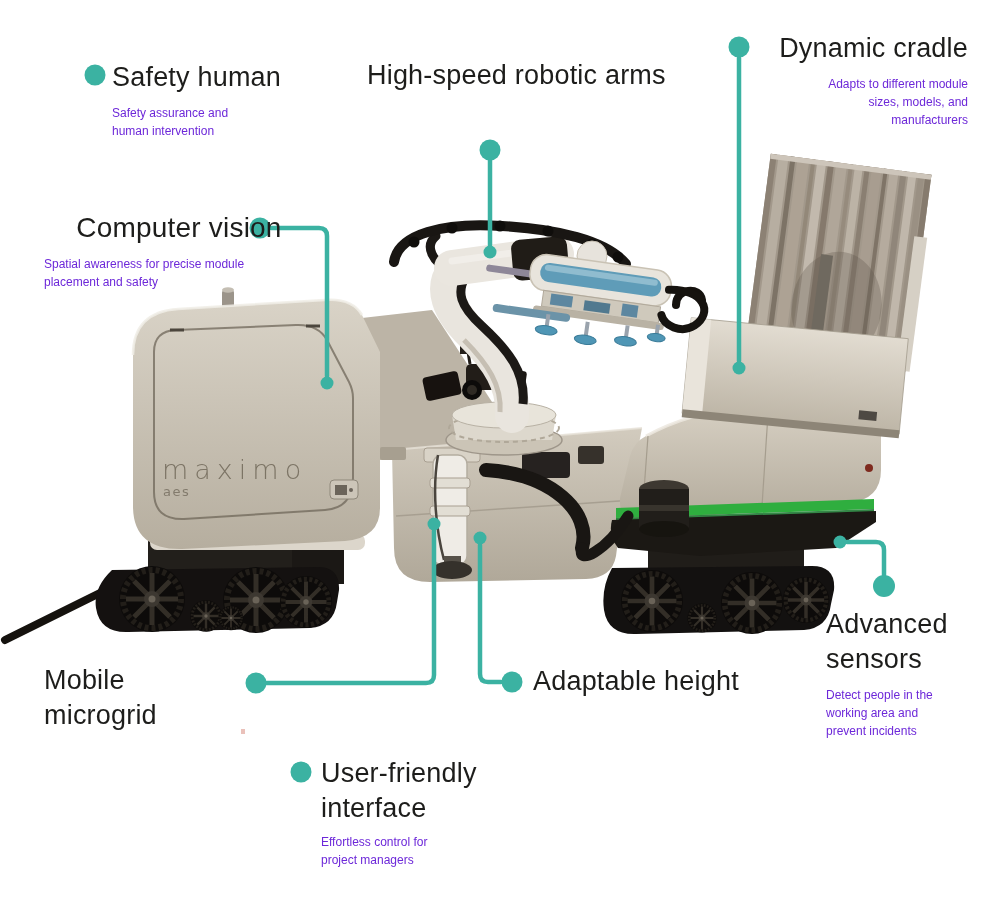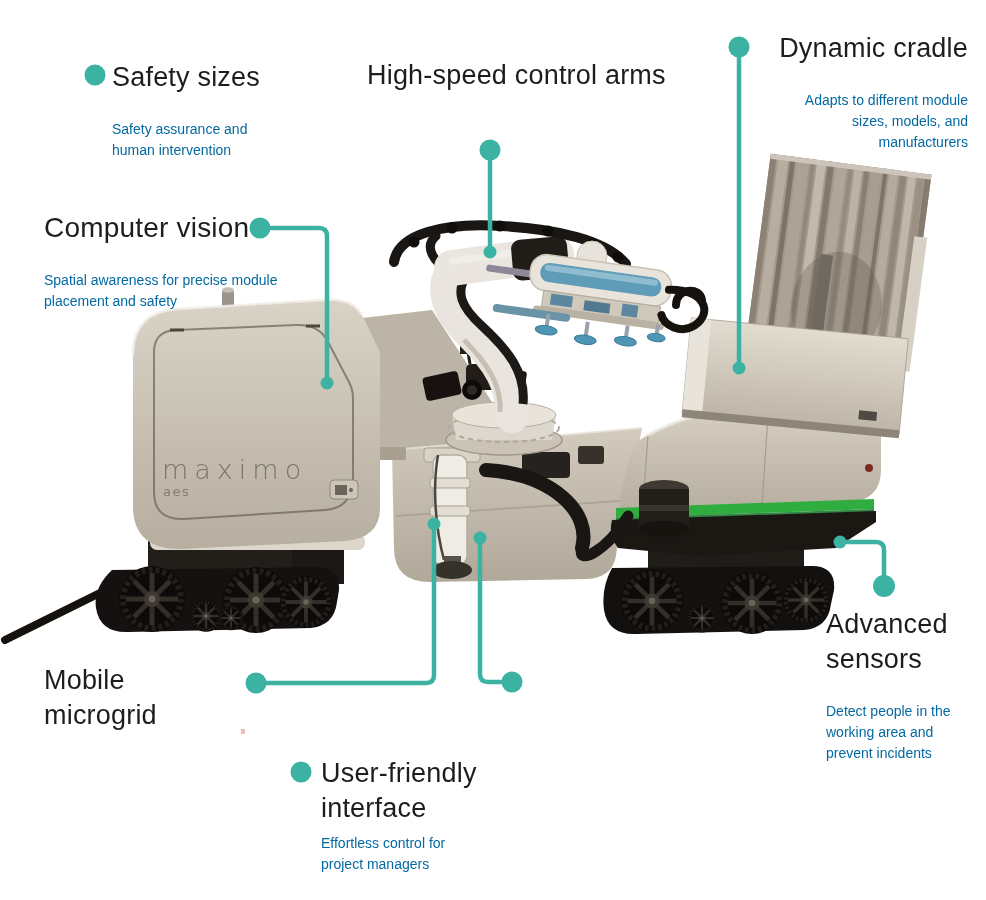--- a/index.html
+++ b/index.html
@@ -7,28 +7,28 @@
     position:relative;width:986px;height:900px;background:#fff;overflow:hidden;
     font-family:"Liberation Sans","DejaVu Sans",sans-serif;color:#1f1f1d;
   }
   .robot-svg{position:absolute;left:0;top:0;z-index:1;}
   .feature{position:absolute;z-index:3;}
   .feature-title{
     margin:0;font-size:27px;font-weight:300;line-height:1.3;color:#1d1d1b;
     white-space:pre-line;letter-spacing:.2px;
   }
   .feature-desc{
-    margin:24px 0 0 0;font-size:14px;font-weight:400;line-height:1.5;color:#0369a1;
+    margin:9px 0 0 0;font-size:12px;font-weight:400;line-height:1.5;color:#6d28d9;
     white-space:pre-line;
   }
   .f-safety{left:112px;top:60px;width:230px;}
   .f-arms{left:367px;top:58px;width:330px;}
   .f-cradle{left:763px;top:31px;width:205px;text-align:right;}
   .f-vision{left:44px;top:210px;width:270px;}
-  .f-vision .feature-title{font-size:28px;}
+  .f-vision .feature-title{font-size:28px;text-align:center;}
   .f-microgrid{left:44px;top:663px;width:190px;}
   .f-height{left:533px;top:664px;width:240px;}
   .f-user{left:321px;top:756px;width:210px;}
   .f-user .feature-desc{margin-top:7px;}
   .f-sensors{left:826px;top:607px;width:160px;}
   .connector{stroke:var(--accent,#3bb2a2);stroke-width:4.5;fill:none;
     stroke-linecap:round;stroke-linejoin:round;}
   .dot{fill:var(--accent,#3bb2a2);}
   .green-stripe-fill{fill:var(--green,#2fae3f);}
   .pad-blue{fill:var(--pad_blue,#5f9cb8);}
@@ -277,27 +277,27 @@
       </g>
       <g>
         <path class="connector" d="M847,542 H876 Q884,542 884,550 V575"></path>
         <circle class="dot" cx="840" cy="542" r="6.5"></circle>
         <circle class="dot" cx="884" cy="586" r="11"></circle>
       </g>
     </g>
   </svg>
 
   <div class="feature f-safety">
-    <h2 class="feature-title">Safety sizes</h2>
+    <h2 class="feature-title">Safety human</h2>
     <p class="feature-desc">Safety assurance and
 human intervention</p>
   </div>
 
   <div class="feature f-arms">
-    <h2 class="feature-title">High-speed control arms</h2>
+    <h2 class="feature-title">High-speed robotic arms</h2>
   </div>
 
   <div class="feature f-cradle">
     <h2 class="feature-title">Dynamic cradle</h2>
     <p class="feature-desc">Adapts to different module
 sizes, models, and
 manufacturers</p>
   </div>
 
   <div class="feature f-vision">
@@ -306,20 +306,21 @@
 placement and safety</p>
   </div>
 
   <div class="feature f-microgrid">
     <h2 class="feature-title">Mobile
 microgrid</h2>
     <p class="feature-desc"></p>
   </div>
 
   <div class="feature f-height">
+    <h2 class="feature-title">Adaptable height</h2>
   </div>
 
   <div class="feature f-sensors">
     <h2 class="feature-title">Advanced
 sensors</h2>
     <p class="feature-desc">Detect people in the
 working area and
 prevent incidents</p>
   </div>
 

